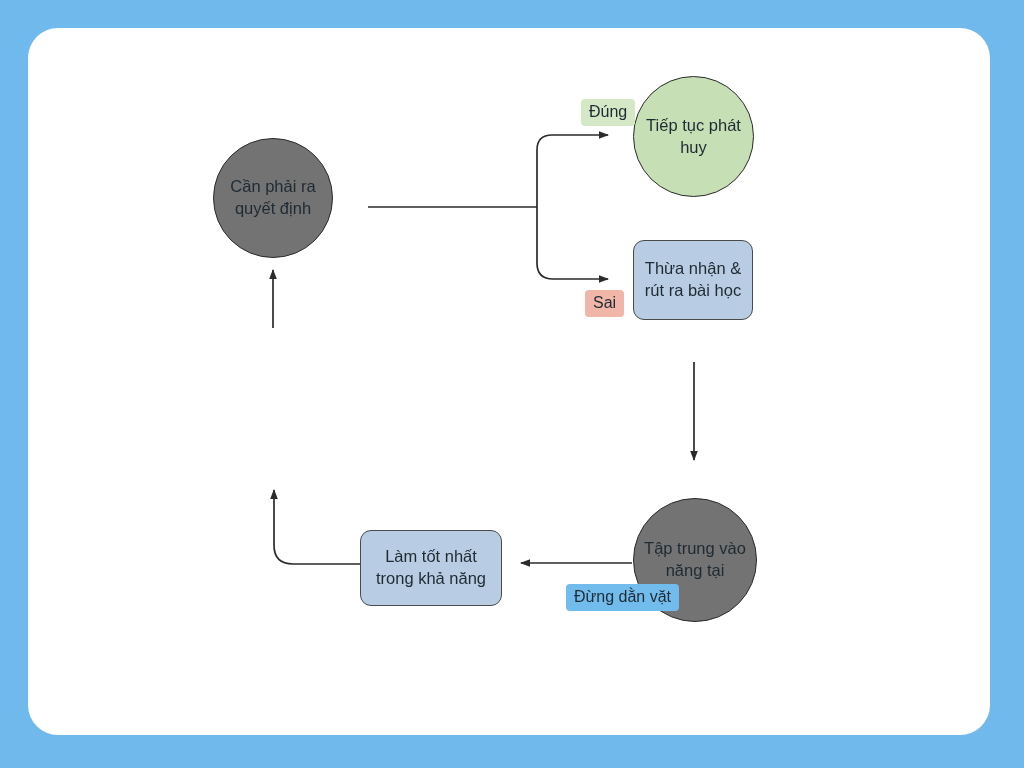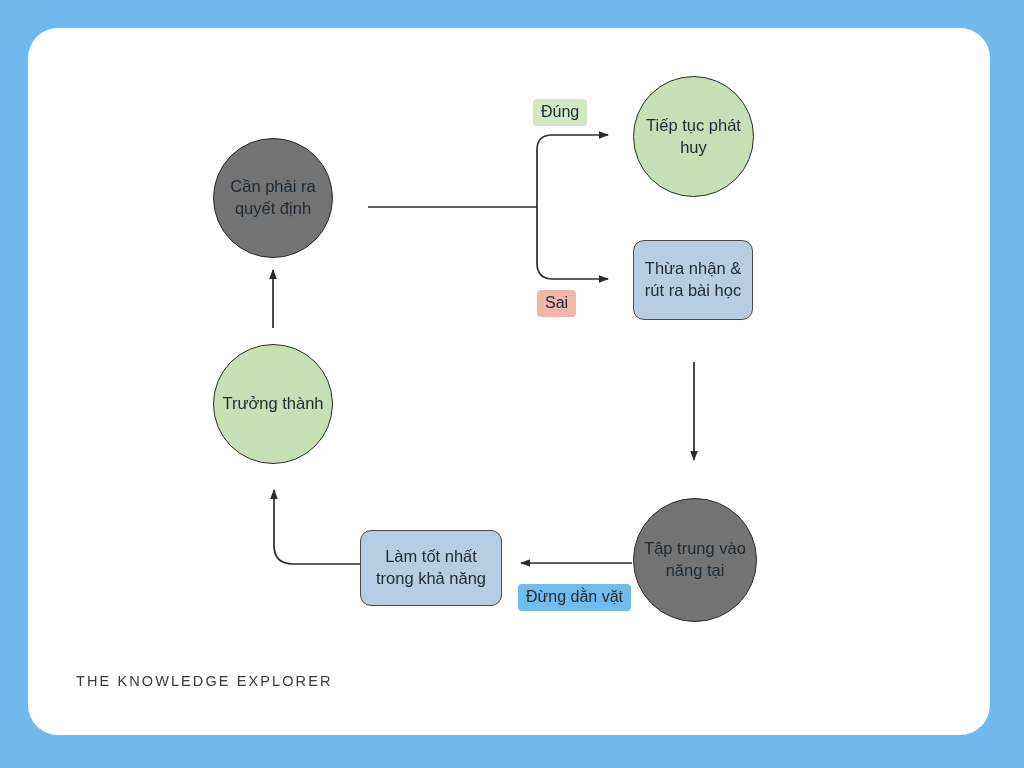--- a/index.html
+++ b/index.html
@@ -60,20 +60,21 @@
   .label {
     position: absolute;
     box-sizing: border-box;
     display: inline-block;
     padding: 3px 8px 4px 8px;
     border-radius: 4px;
     font-size: 16px;
     color: #1f2a33;
     white-space: nowrap;
     line-height: 1.25;
+    margin-left: 48px;
   }
   .label.blue    { background: #72bced; }
   .label.greenhl { background: #d4e8c6; }
   .label.salmon  { background: #f0b7a8; }
 
   #footer {
     position: absolute;
     left: 76px;
     top: 673px;
     font-size: 14.5px;
@@ -139,28 +140,22 @@
     </div>
   </div>
 
   <div class="node rbox" style="left:360px; top:530px; width:142px; height:76px;">
     <div>
       <div>Làm tốt nhất</div>
       <div>trong khả năng</div>
     </div>
   </div>
 
-  <div class="node circle green" style="left:213px; top:344px; width:120px; height:120px;">
-    <div>
-      <div>Trưởng thành</div>
-    </div>
-  </div>
 
 
   <div class="label greenhl" style="left:533px; top:99px;">Đúng</div>
 
   <div class="label salmon" style="left:537px; top:290px;">Sai</div>
 
   <div class="label blue" style="left:518px; top:584px;">Đừng dằn vặt</div>
 
-  <div id="footer">THE KNOWLEDGE EXPLORER</div>
 
 </div>
 
 </body></html>

